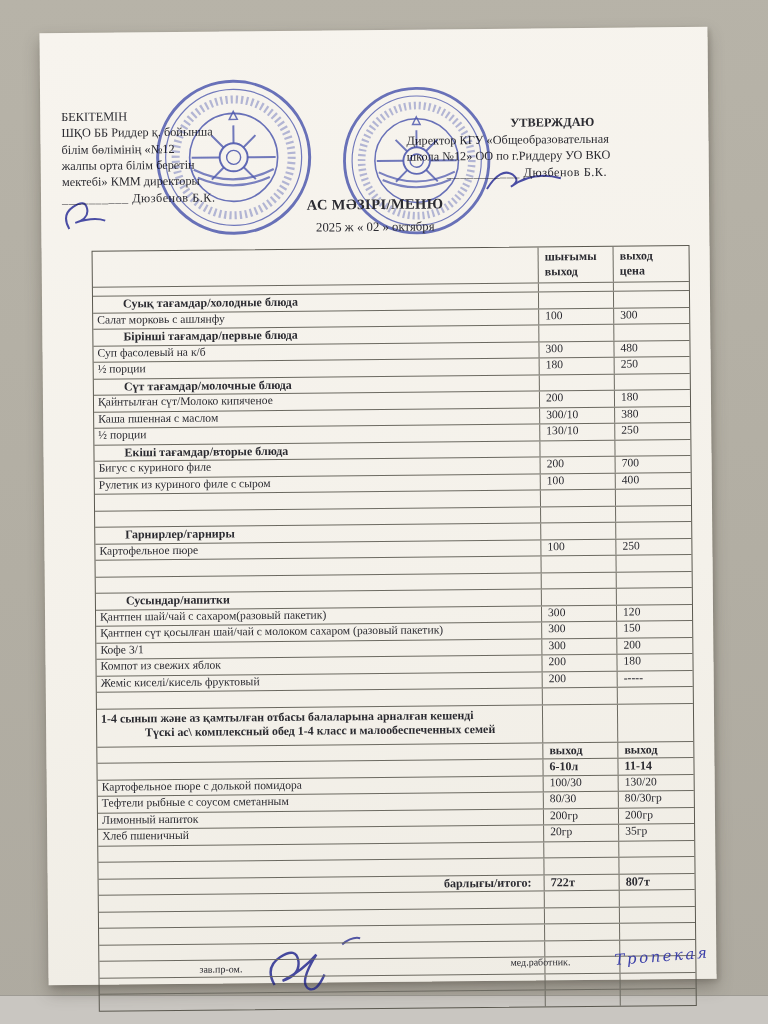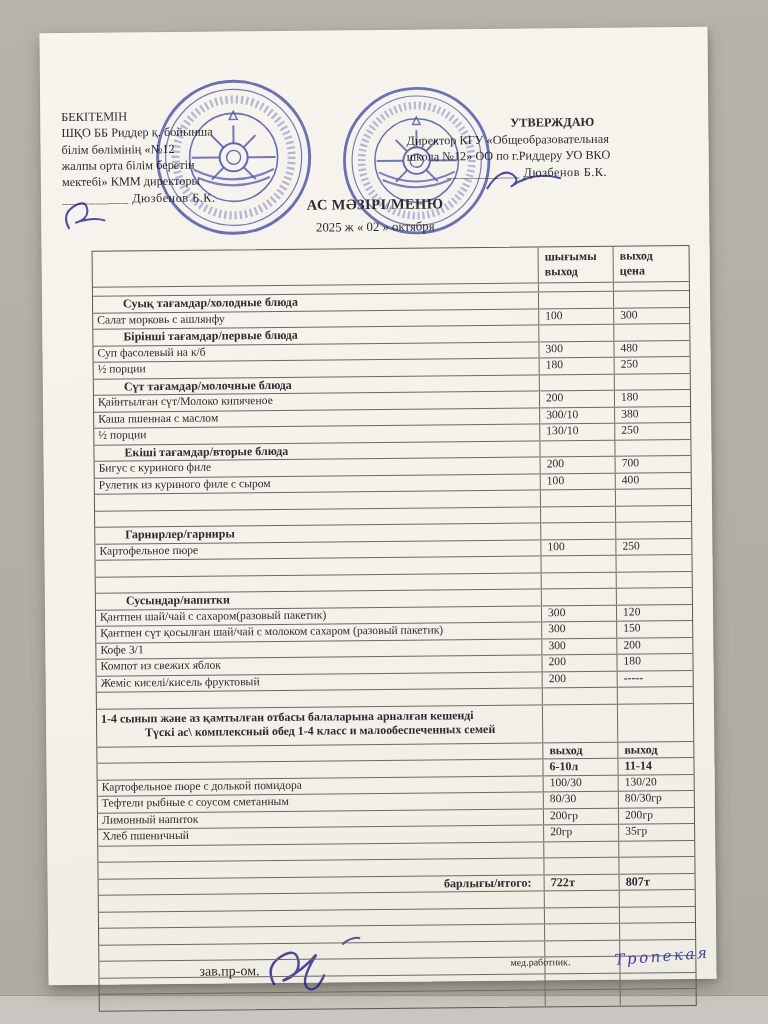--- a/index.html
+++ b/index.html
@@ -48,21 +48,21 @@
   .c3{flex:1;border-left:1px solid #6b6960;padding:0 2px 0 6px;}
   .trow.section .c1{font-weight:bold;padding-left:30px;font-size:12px;}
   .trow.empty-thin{min-height:8px;}
   .trow.sub .c2,.trow.sub .c3{font-weight:bold;font-size:12px;}
   .trow.total{font-weight:bold;font-size:12.2px;}
   .trow.total .c1{text-align:right;padding-right:12px;}
   .trow.bigsection{min-height:37px;}
   .trow.bigsection .c1{font-weight:bold;font-size:11.9px;padding-top:2px;}
   .trow.bigsection .l2{text-align:center;}
   
-  .footer-left-label{position:absolute;left:151px;top:932px;font-size:14px;}
+  .footer-left-label{position:absolute;left:151px;top:932px;font-size:10px;}
   .footer-right-label{position:absolute;left:462px;top:928px;font-size:10px;}
   .hand-name{
     position:absolute;left:566px;top:920px;font-size:15px;color:#3a3ea8;
     font-style:italic;letter-spacing:2.5px;transform:rotate(-4deg);
     font-family:"DejaVu Serif", serif;
   }
 </style>
 </head>
 <body>
 

